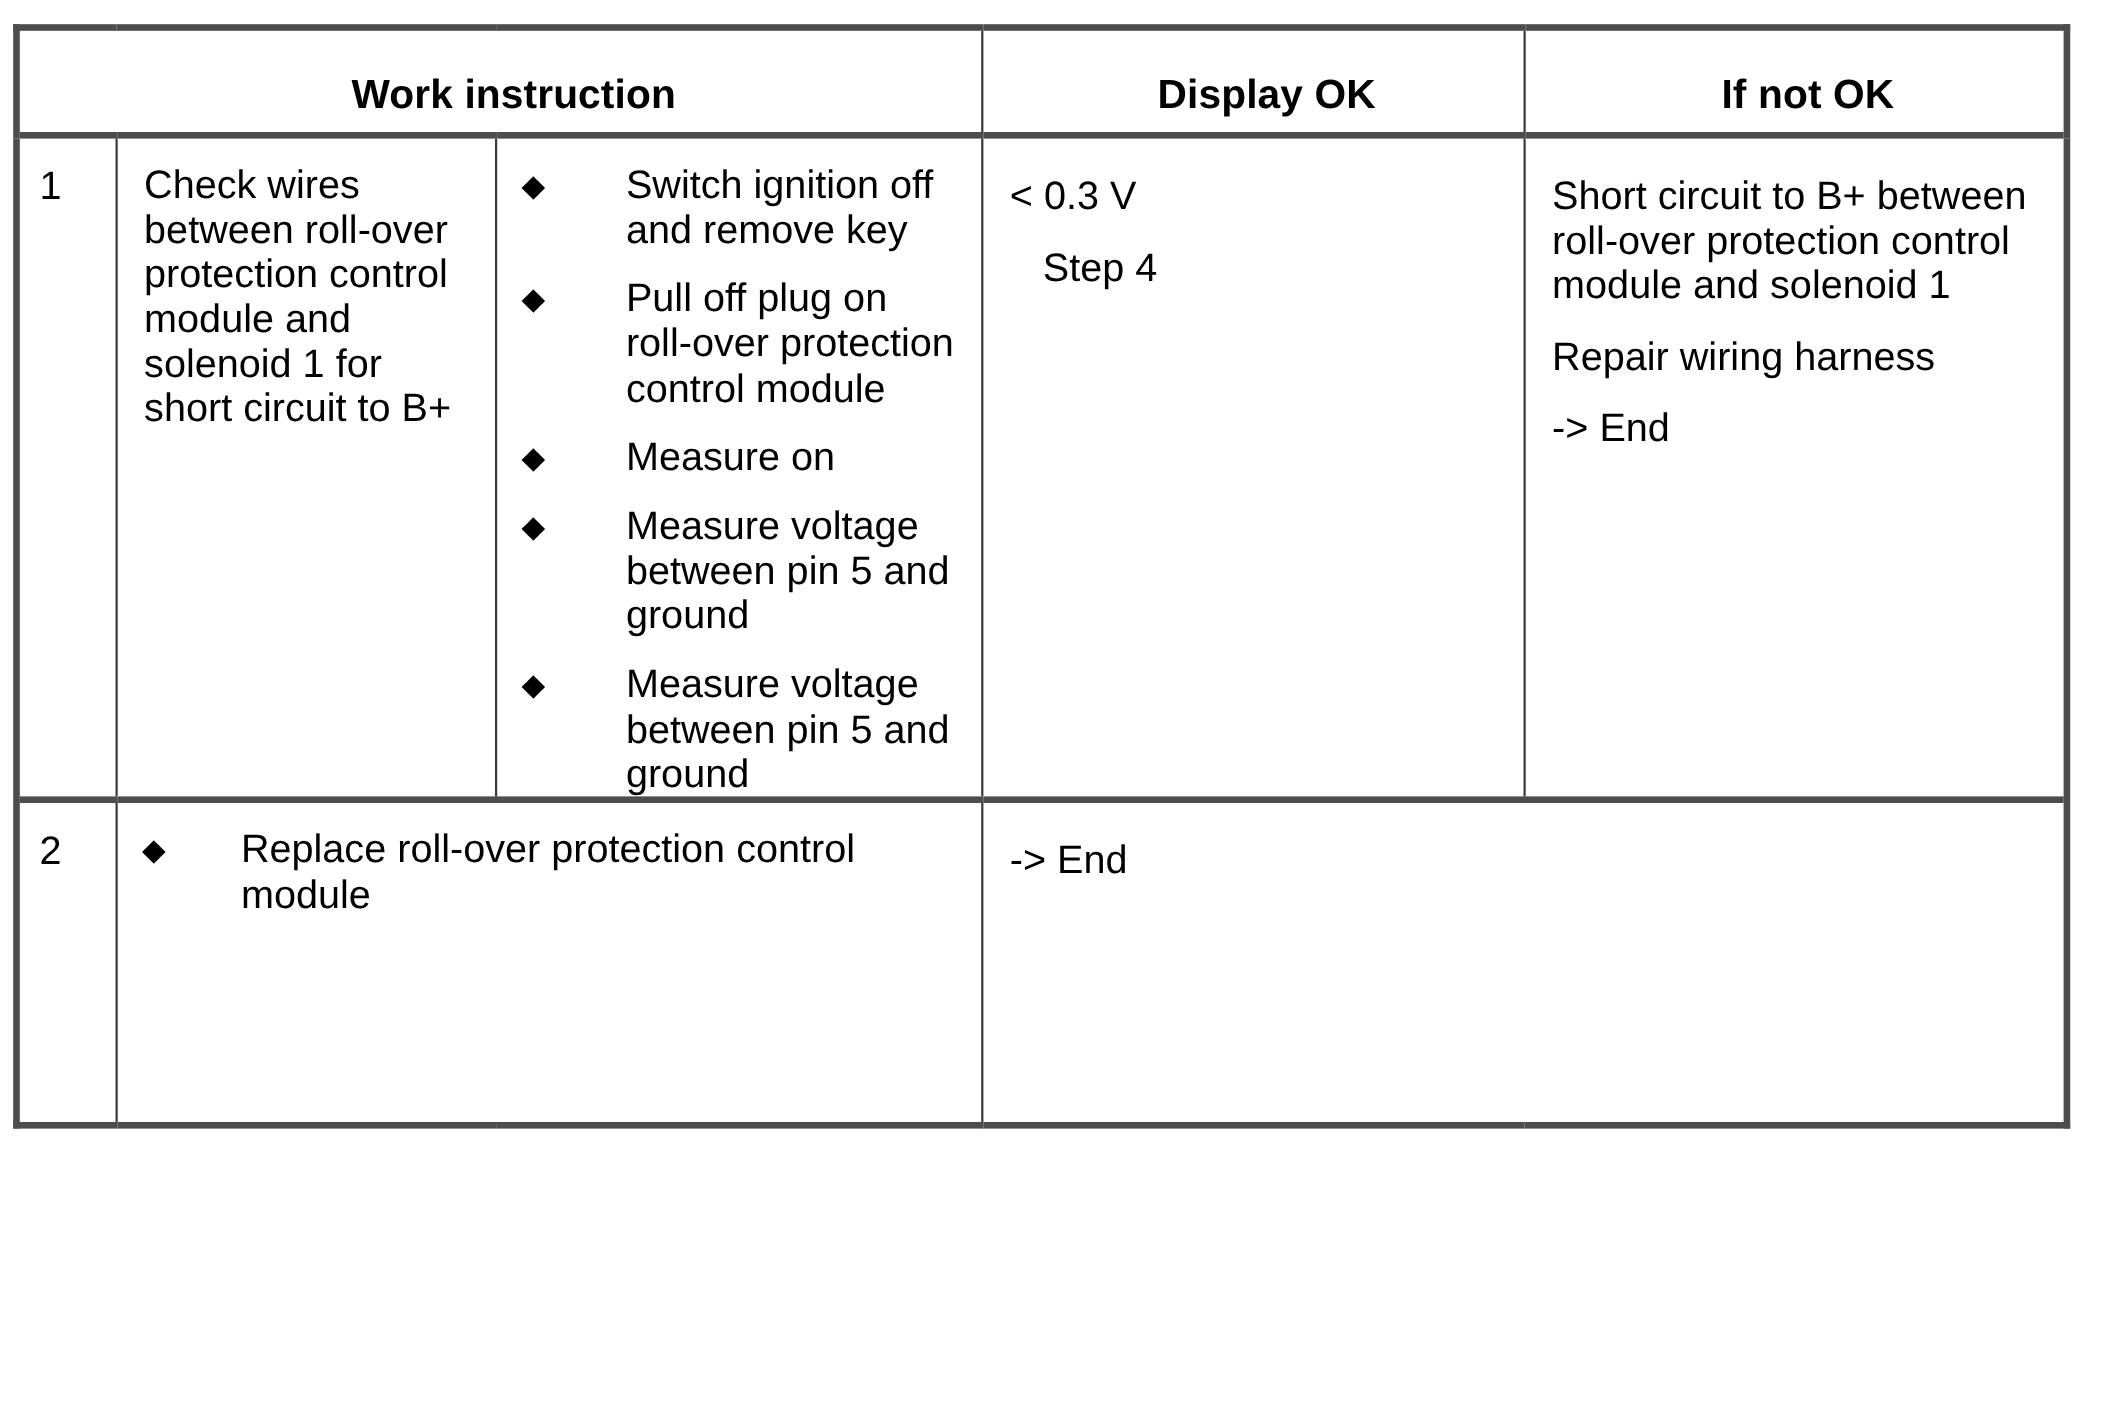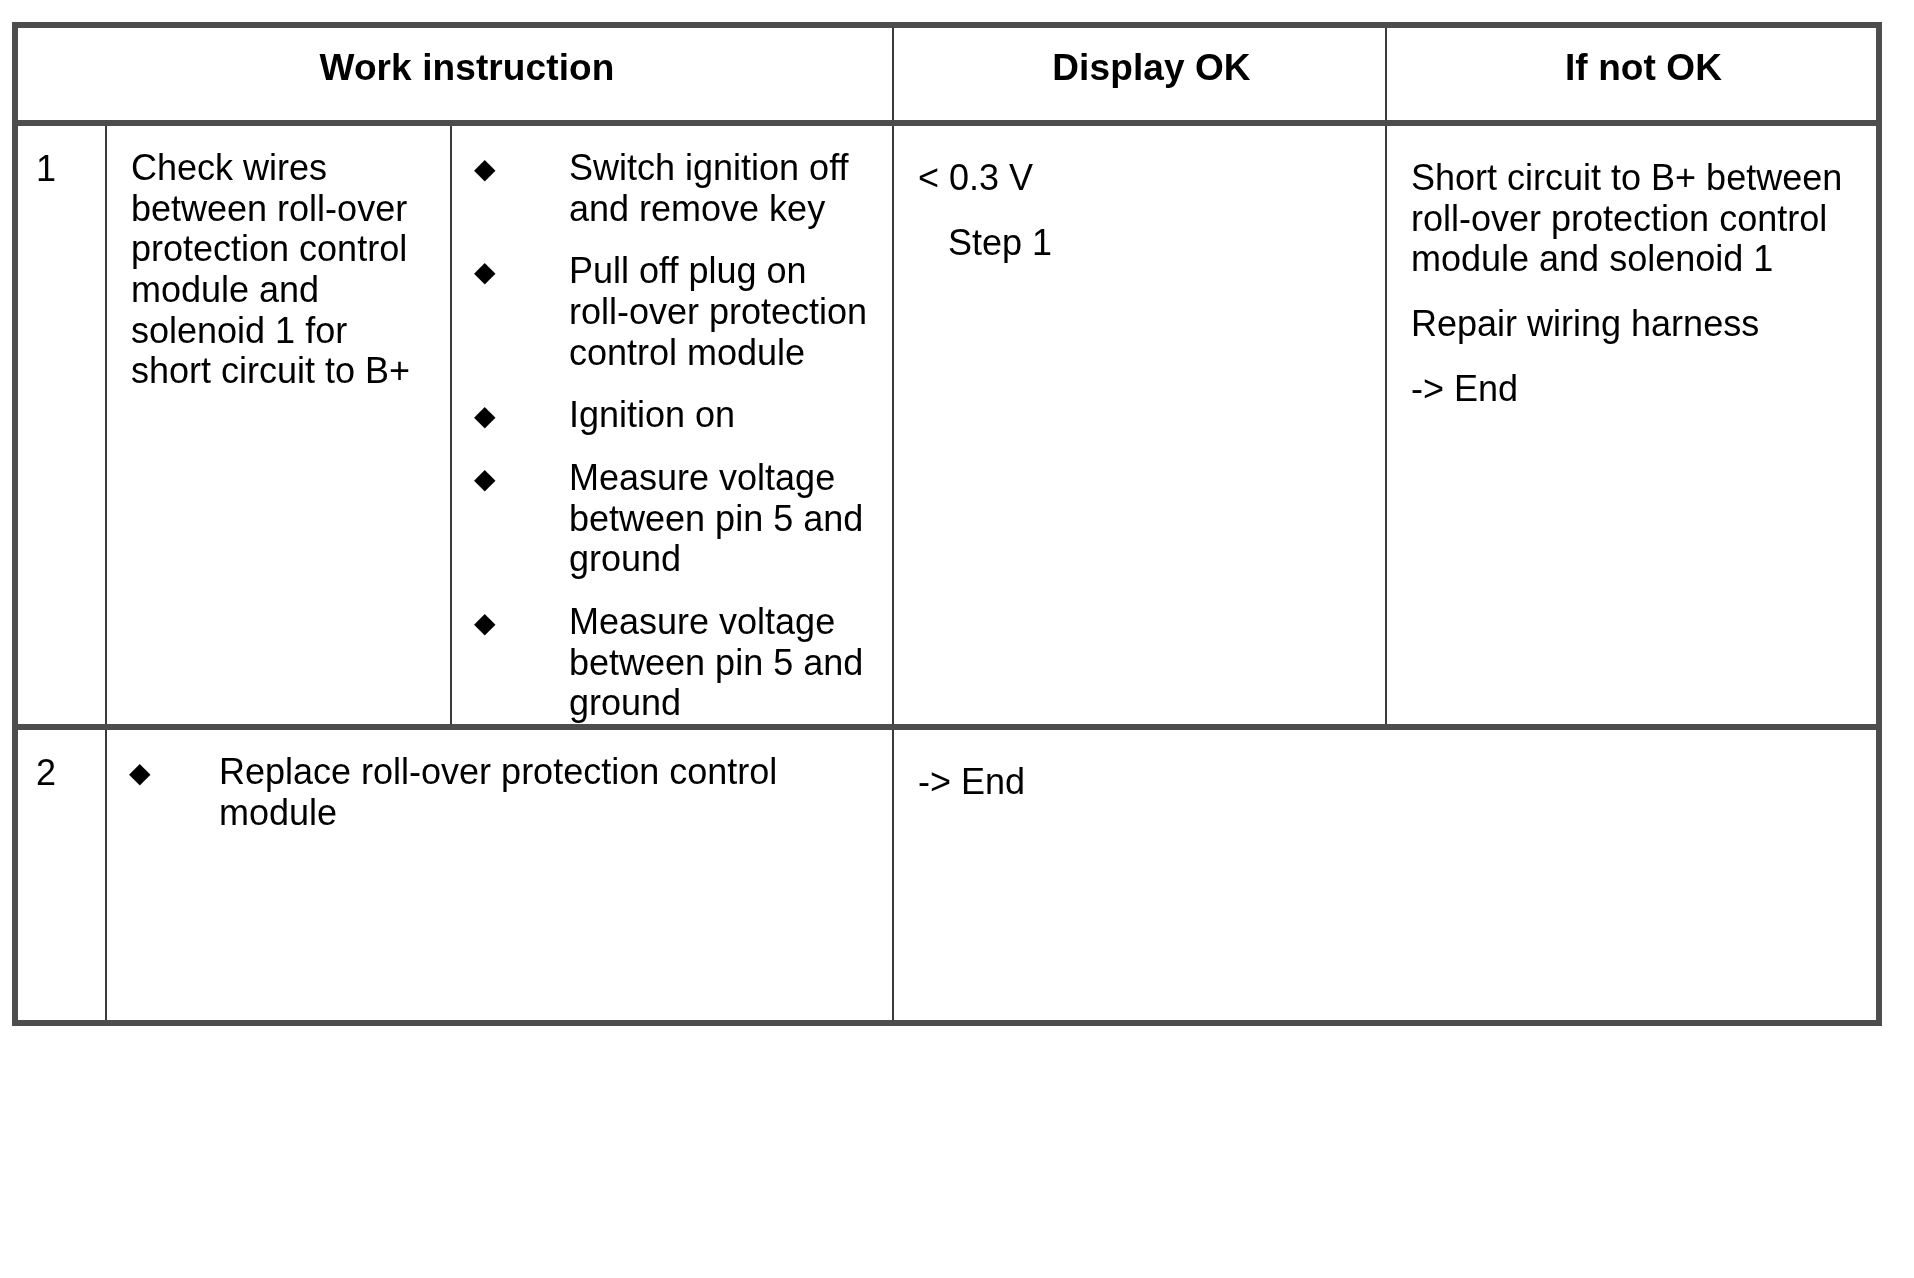--- a/index.html
+++ b/index.html
@@ -53,21 +53,21 @@
   
   .hdr {
     height: 92px;
     font-size: 37px;
     font-weight: bold;
     line-height: 1.2;
     letter-spacing: 0.1px;
   }
   .hdr .hdr-label {
     display: block;
-    padding: 18px 0 0 24px;
+    padding: 36px 0 0 24px;
     white-space: nowrap;
   }
 
   
   .num-cell {
     width: 91px;
   }
   .num-cell .num {
     display: block;
     font-size: 36px;
@@ -176,37 +176,37 @@
             <li>
               <span class="bullet-glyph">◆</span>
               <span class="bullet-text">Switch ignition off and remove key</span>
             </li>
             <li>
               <span class="bullet-glyph">◆</span>
               <span class="bullet-text">Pull off plug on roll-over protection control module</span>
             </li>
             <li>
               <span class="bullet-glyph">◆</span>
-              <span class="bullet-text">Ignition on</span>
+              <span class="bullet-text">Measure on</span>
             </li>
             <li>
               <span class="bullet-glyph">◆</span>
               <span class="bullet-text">Measure voltage between pin 5 and ground</span>
             </li>
             <li>
               <span class="bullet-glyph">◆</span>
               <span class="bullet-text">Measure voltage between pin 5 and ground</span>
             </li>
           </ul>
         </td>
 
         <td class="okcell thick-top thin-left">
           <div class="cellpad">
             <p>&lt; 0.3 V</p>
-            <p class="indent-1">Step 1</p>
+            <p class="indent-1">Step 4</p>
           </div>
         </td>
 
         <td class="nokcell thick-top thin-left thick-right">
           <div class="cellpad">
             <p>Short circuit to B+ between roll-over protection control module and solenoid 1</p>
             <p>Repair wiring harness</p>
             <p>-&gt; End</p>
           </div>
         </td>

